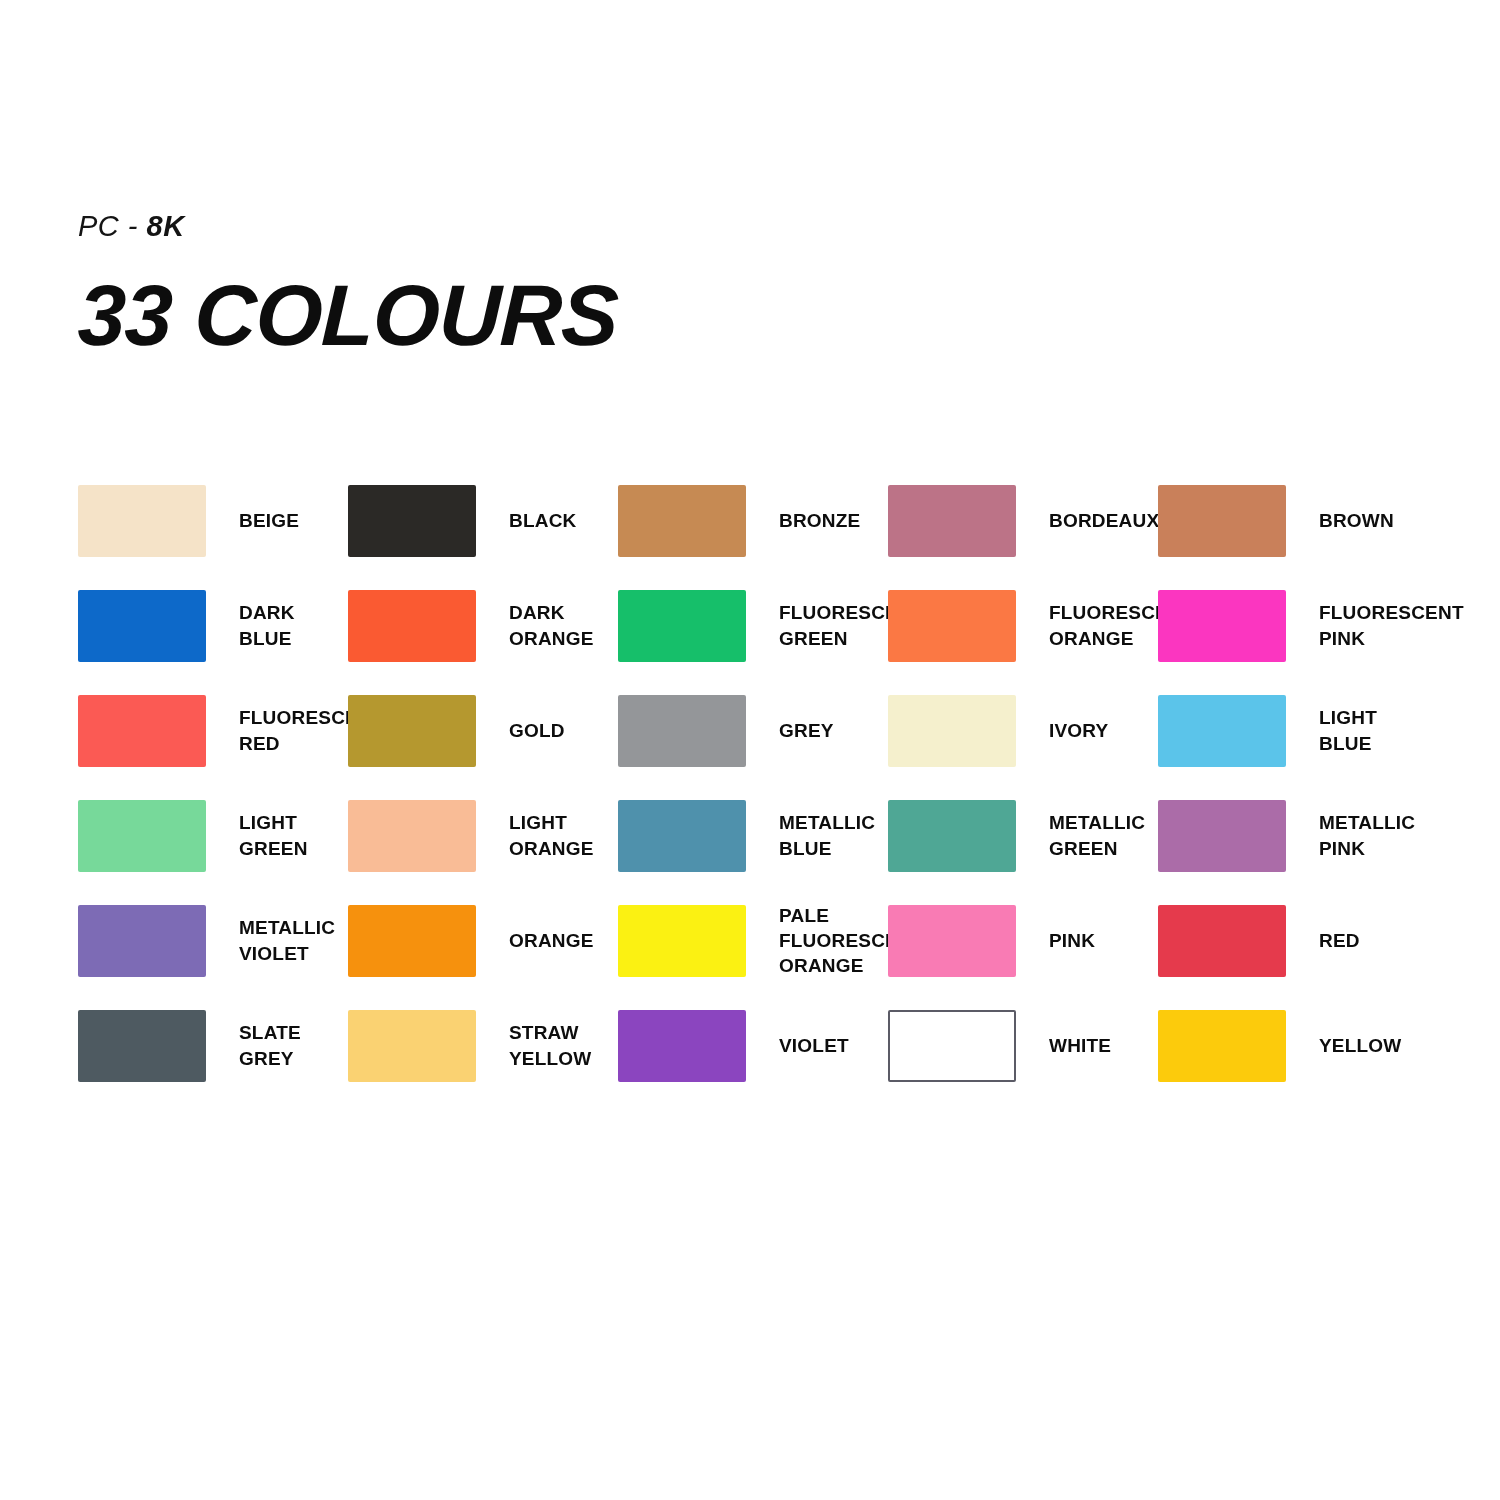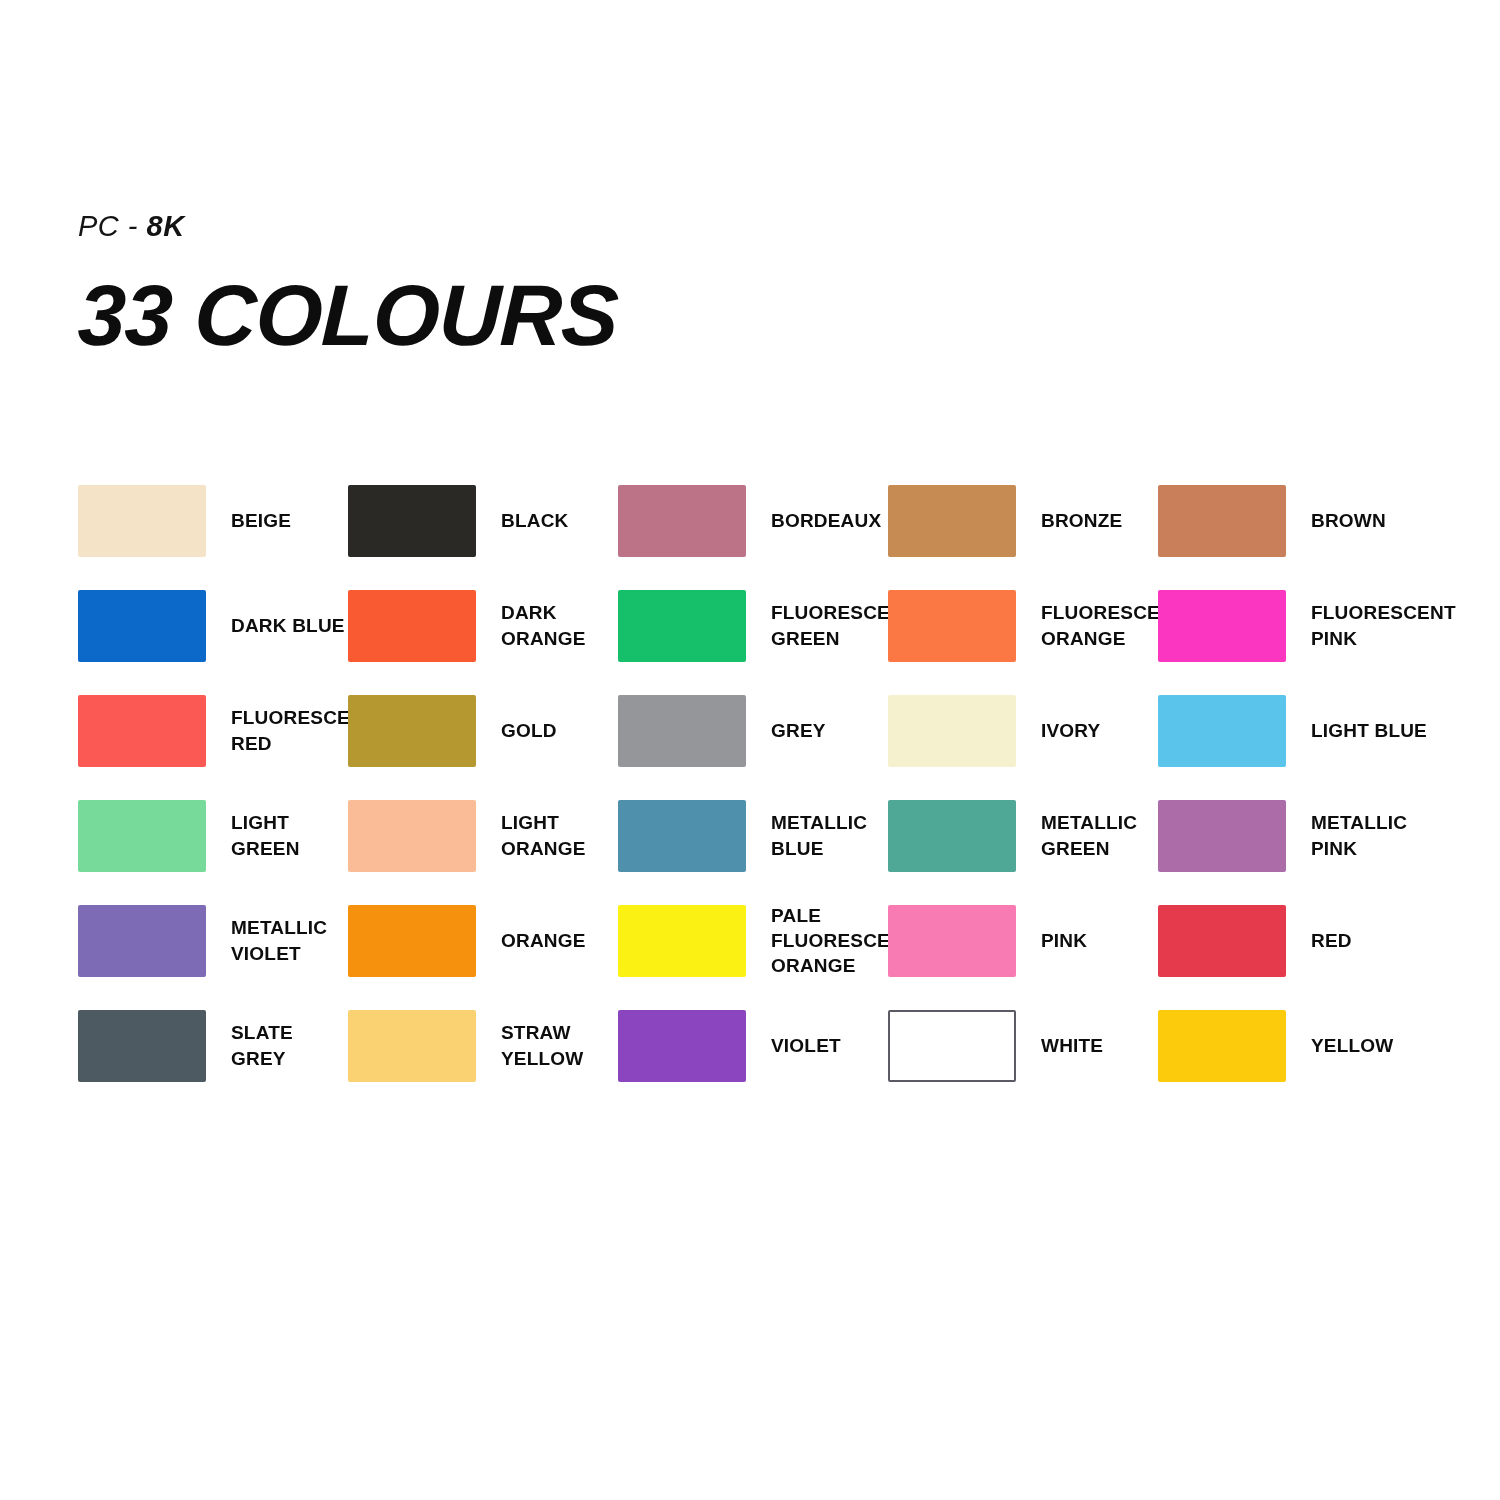--- a/index.html
+++ b/index.html
@@ -58,21 +58,21 @@
     top: 468px;
     width: 1350px;
     display: grid;
     grid-template-columns: repeat(5, 270px);
     grid-auto-rows: 105px;
   }
 
   .cell {
     display: flex;
     align-items: center;
-    gap: 7px;
+    gap: 15px;
   }
 
   .swatch {
     width: 128px;
     height: 72px;
     flex: 0 0 128px;
     border-radius: 2px;
   }
 
   .swatch.outlined {
@@ -103,26 +103,26 @@
   <div class="grid" id="swatch-grid">
       <div class="cell">
         <div class="swatch" style="background: rgb(245, 227, 200);"></div>
         <div class="label">BEIGE</div>
       </div>
       <div class="cell">
         <div class="swatch" style="background: rgb(43, 41, 38);"></div>
         <div class="label">BLACK</div>
       </div>
       <div class="cell">
+        <div class="swatch" style="background: rgb(198, 138, 83);"></div>
+        <div class="label">BRONZE</div>
+      </div>
+      <div class="cell">
         <div class="swatch" style="background: rgb(188, 115, 135);"></div>
         <div class="label">BORDEAUX</div>
-      </div>
-      <div class="cell">
-        <div class="swatch" style="background: rgb(198, 138, 83);"></div>
-        <div class="label">BRONZE</div>
       </div>
       <div class="cell">
         <div class="swatch" style="background: rgb(201, 128, 90);"></div>
         <div class="label">BROWN</div>
       </div>
       <div class="cell">
         <div class="swatch" style="background: rgb(13, 105, 201);"></div>
         <div class="label">DARK BLUE</div>
       </div>
       <div class="cell">

